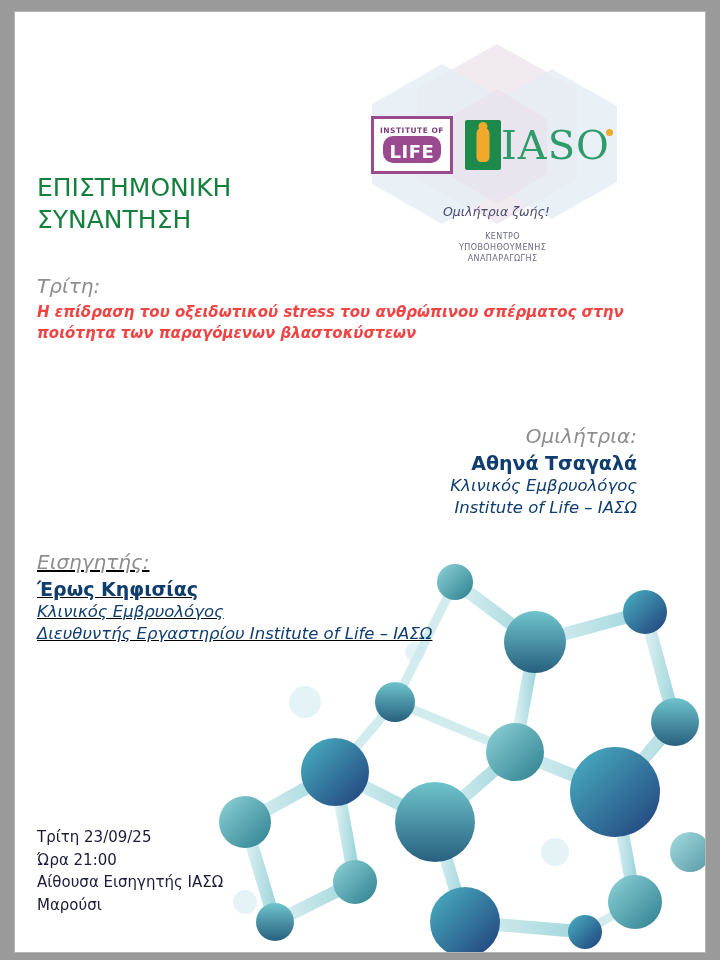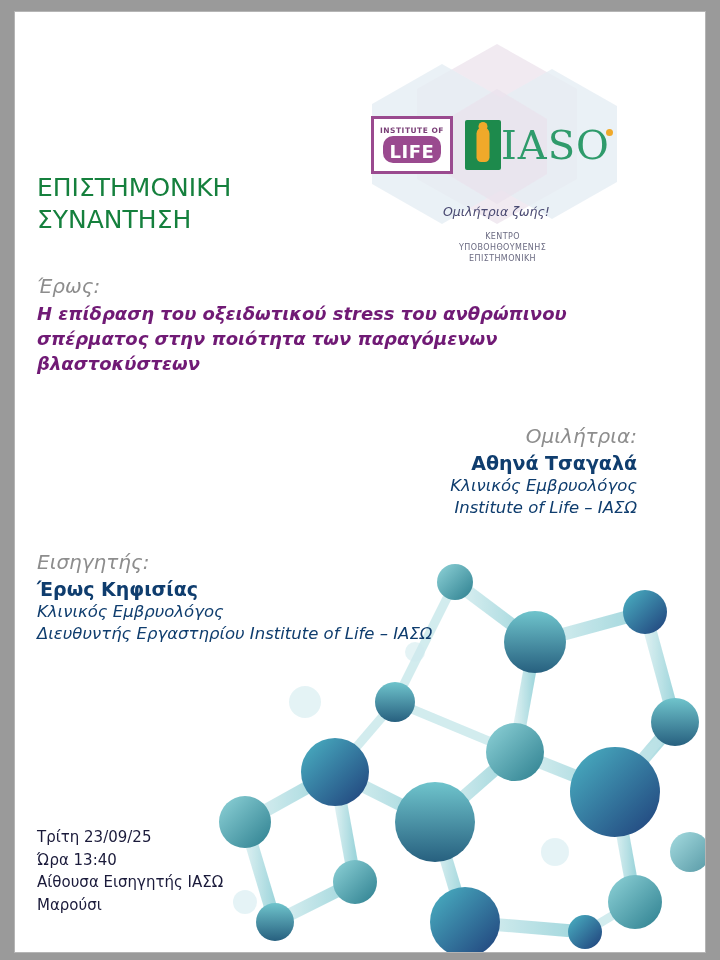--- a/index.html
+++ b/index.html
@@ -164,42 +164,42 @@
   }
 
   .label {
     font-size: 20px;
     font-style: italic;
     color: #8d8d8d;
     margin: 0 0 4px 0;
   }
   .theme-block { position: absolute; top: 262px; left: 0; width: 600px; }
   .theme-text {
-    font-size: 18px;
+    font-size: 15px;
     font-weight: bold;
     font-style: italic;
-    color: #701a75;
+    color: #ef4444;
     line-height: 1.38;
   }
 
   .speaker-block { position: absolute; top: 412px; left: 0; width: 600px; text-align: right; }
   .person-name {
     font-size: 19px;
     font-weight: bold;
     color: #0f3d6e;
     margin: 0 0 1px 0;
   }
   .person-line {
     font-size: 16.5px;
     font-style: italic;
     color: #0f3d6e;
     line-height: 1.33;
   }
 
-  .presenter-block { position: absolute; top: 538px; left: 0; width: 600px; }
+  .presenter-block { position: absolute; top: 538px; left: 0; width: 600px; text-decoration: underline; }
 
   .footer {
     position: absolute;
     left: 22px;
     bottom: 36px;
     font-size: 15px;
     color: #1a1a3a;
     line-height: 1.5;
   }
   .footer div { white-space: pre; }
@@ -309,48 +309,48 @@
         <span class="iaso-word">
           <span>IASO</span>
           <span class="dot"></span>
         </span>
       </div>
     </div>
 
     <div class="logo-tagline">Ομιλήτρια ζωής!</div>
     <div class="logo-sub" style="white-space:pre-line;">ΚΕΝΤΡΟ
 ΥΠΟΒΟΗΘΟΥΜΕΝΗΣ
-ΕΠΙΣΤΗΜΟΝΙΚΗ</div>
+ΑΝΑΠΑΡΑΓΩΓΗΣ</div>
   </div>
 
   <div class="content">
 
     <div class="title">ΕΠΙΣΤΗΜΟΝΙΚΗ
 ΣΥΝΑΝΤΗΣΗ</div>
 
     <div class="theme-block">
-      <div class="label">Έρως:</div>
+      <div class="label">Τρίτη:</div>
       <div class="theme-text">Η επίδραση του οξειδωτικού stress του ανθρώπινου σπέρματος στην ποιότητα των παραγόμενων βλαστοκύστεων</div>
     </div>
 
     <div class="speaker-block">
       <div class="label">Ομιλήτρια:</div>
       <div class="person-name">Αθηνά Τσαγαλά</div>
       <div class="person-line">Κλινικός Εμβρυολόγος</div>
       <div class="person-line">Institute of Life – ΙΑΣΩ</div>
     </div>
 
     <div class="presenter-block">
       <div class="label">Εισηγητής:</div>
       <div class="person-name">Έρως Κηφισίας</div>
       <div class="person-line">Κλινικός Εμβρυολόγος</div>
       <div class="person-line">Διευθυντής Εργαστηρίου Institute of Life – ΙΑΣΩ</div>
     </div>
   </div>
 
   <div class="footer">
     <div>Τρίτη 23/09/25</div>
-    <div>Ώρα 13:40</div>
+    <div>Ώρα 21:00</div>
     <div>Αίθουσα Εισηγητής ΙΑΣΩ</div>
     <div>Μαρούσι</div>
   </div>
 
 </div>
 
 </body></html>

